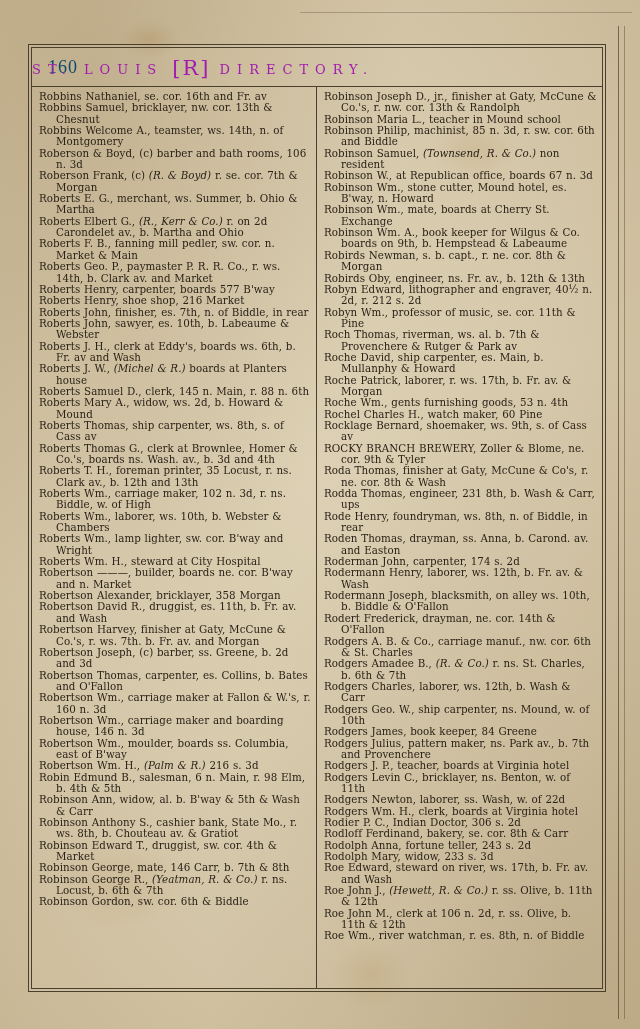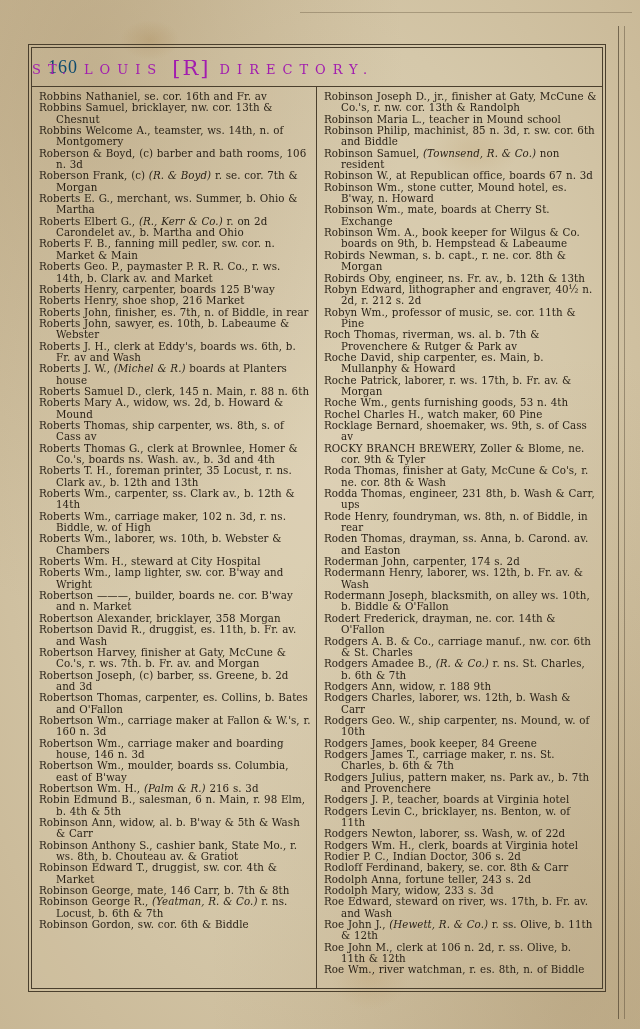--- a/index.html
+++ b/index.html
@@ -88,36 +88,35 @@
       <div class="col left">
           <p class="entry">Robbins Nathaniel, se. cor. 16th and Fr. av</p>
           <p class="entry">Robbins Samuel, bricklayer, nw. cor. 13th &amp; Chesnut</p>
           <p class="entry">Robbins Welcome A., teamster, ws. 14th, n. of Montgomery</p>
           <p class="entry">Roberson &amp; Boyd, (c) barber and bath rooms, 106 n. 3d</p>
           <p class="entry">Roberson Frank, (c) <i>(R. &amp; Boyd)</i> r. se. cor. 7th &amp; Morgan</p>
           <p class="entry">Roberts E. G., merchant, ws. Summer, b. Ohio &amp; Martha</p>
           <p class="entry">Roberts Elbert G., <i>(R., Kerr &amp; Co.)</i> r. on 2d Carondelet av., b. Martha and Ohio</p>
           <p class="entry">Roberts F. B., fanning mill pedler, sw. cor. n. Market &amp; Main</p>
           <p class="entry">Roberts Geo. P., paymaster P. R. R. Co., r. ws. 14th, b. Clark av. and Market</p>
-          <p class="entry">Roberts Henry, carpenter, boards 125 B'way</p>
+          <p class="entry">Roberts Henry, carpenter, boards 577 B'way</p>
           <p class="entry">Roberts Henry, shoe shop, 216 Market</p>
           <p class="entry">Roberts John, finisher, es. 7th, n. of Biddle, in rear</p>
           <p class="entry">Roberts John, sawyer, es. 10th, b. Labeaume &amp; Webster</p>
           <p class="entry">Roberts J. H., clerk at Eddy's, boards ws. 6th, b. Fr. av and Wash</p>
           <p class="entry">Roberts J. W., <i>(Michel &amp; R.)</i> boards at Planters house</p>
           <p class="entry">Roberts Samuel D., clerk, 145 n. Main, r. 88 n. 6th</p>
           <p class="entry">Roberts Mary A., widow, ws. 2d, b. Howard &amp; Mound</p>
           <p class="entry">Roberts Thomas, ship carpenter, ws. 8th, s. of Cass av</p>
           <p class="entry">Roberts Thomas G., clerk at Brownlee, Homer &amp; Co.'s, boards ns. Wash. av., b. 3d and 4th</p>
           <p class="entry">Roberts T. H., foreman printer, 35 Locust, r. ns. Clark av., b. 12th and 13th</p>
-          <p class="entry">Roberts Wm., carpenter, ss. Clark av., b. 12th &amp; 14th</p>
           <p class="entry">Roberts Wm., carriage maker, 102 n. 3d, r. ns. Biddle, w. of High</p>
           <p class="entry">Roberts Wm., laborer, ws. 10th, b. Webster &amp; Chambers</p>
+          <p class="entry">Roberts Wm., lamp lighter, sw. cor. B'way and Wright</p>
           <p class="entry">Roberts Wm. H., steward at City Hospital</p>
-          <p class="entry">Roberts Wm., lamp lighter, sw. cor. B'way and Wright</p>
           <p class="entry">Robertson ———, builder, boards ne. cor. B'way and n. Market</p>
           <p class="entry">Robertson Alexander, bricklayer, 358 Morgan</p>
           <p class="entry">Robertson David R., druggist, es. 11th, b. Fr. av. and Wash</p>
           <p class="entry">Robertson Harvey, finisher at Gaty, McCune &amp; Co.'s, r. ws. 7th. b. Fr. av. and Morgan</p>
           <p class="entry">Robertson Joseph, (c) barber, ss. Greene, b. 2d and 3d</p>
           <p class="entry">Robertson Thomas, carpenter, es. Collins, b. Bates and O'Fallon</p>
           <p class="entry">Robertson Wm., carriage maker at Fallon &amp; W.'s, r. 160 n. 3d</p>
           <p class="entry">Robertson Wm., carriage maker and boarding house, 146 n. 3d</p>
           <p class="entry">Robertson Wm., moulder, boards ss. Columbia, east of B'way</p>
           <p class="entry">Robertson Wm. H., <i>(Palm &amp; R.)</i> 216 s. 3d</p>
@@ -152,25 +151,23 @@
           <p class="entry">Roda Thomas, finisher at Gaty, McCune &amp; Co's, r. ne. cor. 8th &amp; Wash</p>
           <p class="entry">Rodda Thomas, engineer, 231 8th, b. Wash &amp; Carr, ups</p>
           <p class="entry">Rode Henry, foundryman, ws. 8th, n. of Biddle, in rear</p>
           <p class="entry">Roden Thomas, drayman, ss. Anna, b. Carond. av. and Easton</p>
           <p class="entry">Roderman John, carpenter, 174 s. 2d</p>
           <p class="entry">Rodermann Henry, laborer, ws. 12th, b. Fr. av. &amp; Wash</p>
           <p class="entry">Rodermann Joseph, blacksmith, on alley ws. 10th, b. Biddle &amp; O'Fallon</p>
           <p class="entry">Rodert Frederick, drayman, ne. cor. 14th &amp; O'Fallon</p>
           <p class="entry">Rodgers A. B. &amp; Co., carriage manuf., nw. cor. 6th &amp; St. Charles</p>
           <p class="entry">Rodgers Amadee B., <i>(R. &amp; Co.)</i> r. ns. St. Charles, b. 6th &amp; 7th</p>
-          <p class="entry">Rodgers Ann, widow, r. 188 9th</p>
           <p class="entry">Rodgers Charles, laborer, ws. 12th, b. Wash &amp; Carr</p>
           <p class="entry">Rodgers Geo. W., ship carpenter, ns. Mound, w. of 10th</p>
           <p class="entry">Rodgers James, book keeper, 84 Greene</p>
-          <p class="entry">Rodgers James T., carriage maker, r. ns. St. Charles, b. 6th &amp; 7th</p>
           <p class="entry">Rodgers Julius, pattern maker, ns. Park av., b. 7th and Provenchere</p>
           <p class="entry">Rodgers J. P., teacher, boards at Virginia hotel</p>
           <p class="entry">Rodgers Levin C., bricklayer, ns. Benton, w. of 11th</p>
           <p class="entry">Rodgers Newton, laborer, ss. Wash, w. of 22d</p>
           <p class="entry">Rodgers Wm. H., clerk, boards at Virginia hotel</p>
           <p class="entry">Rodier P. C., Indian Doctor, 306 s. 2d</p>
           <p class="entry">Rodloff Ferdinand, bakery, se. cor. 8th &amp; Carr</p>
           <p class="entry">Rodolph Anna, fortune teller, 243 s. 2d</p>
           <p class="entry">Rodolph Mary, widow, 233 s. 3d</p>
           <p class="entry">Roe Edward, steward on river, ws. 17th, b. Fr. av. and Wash</p>

